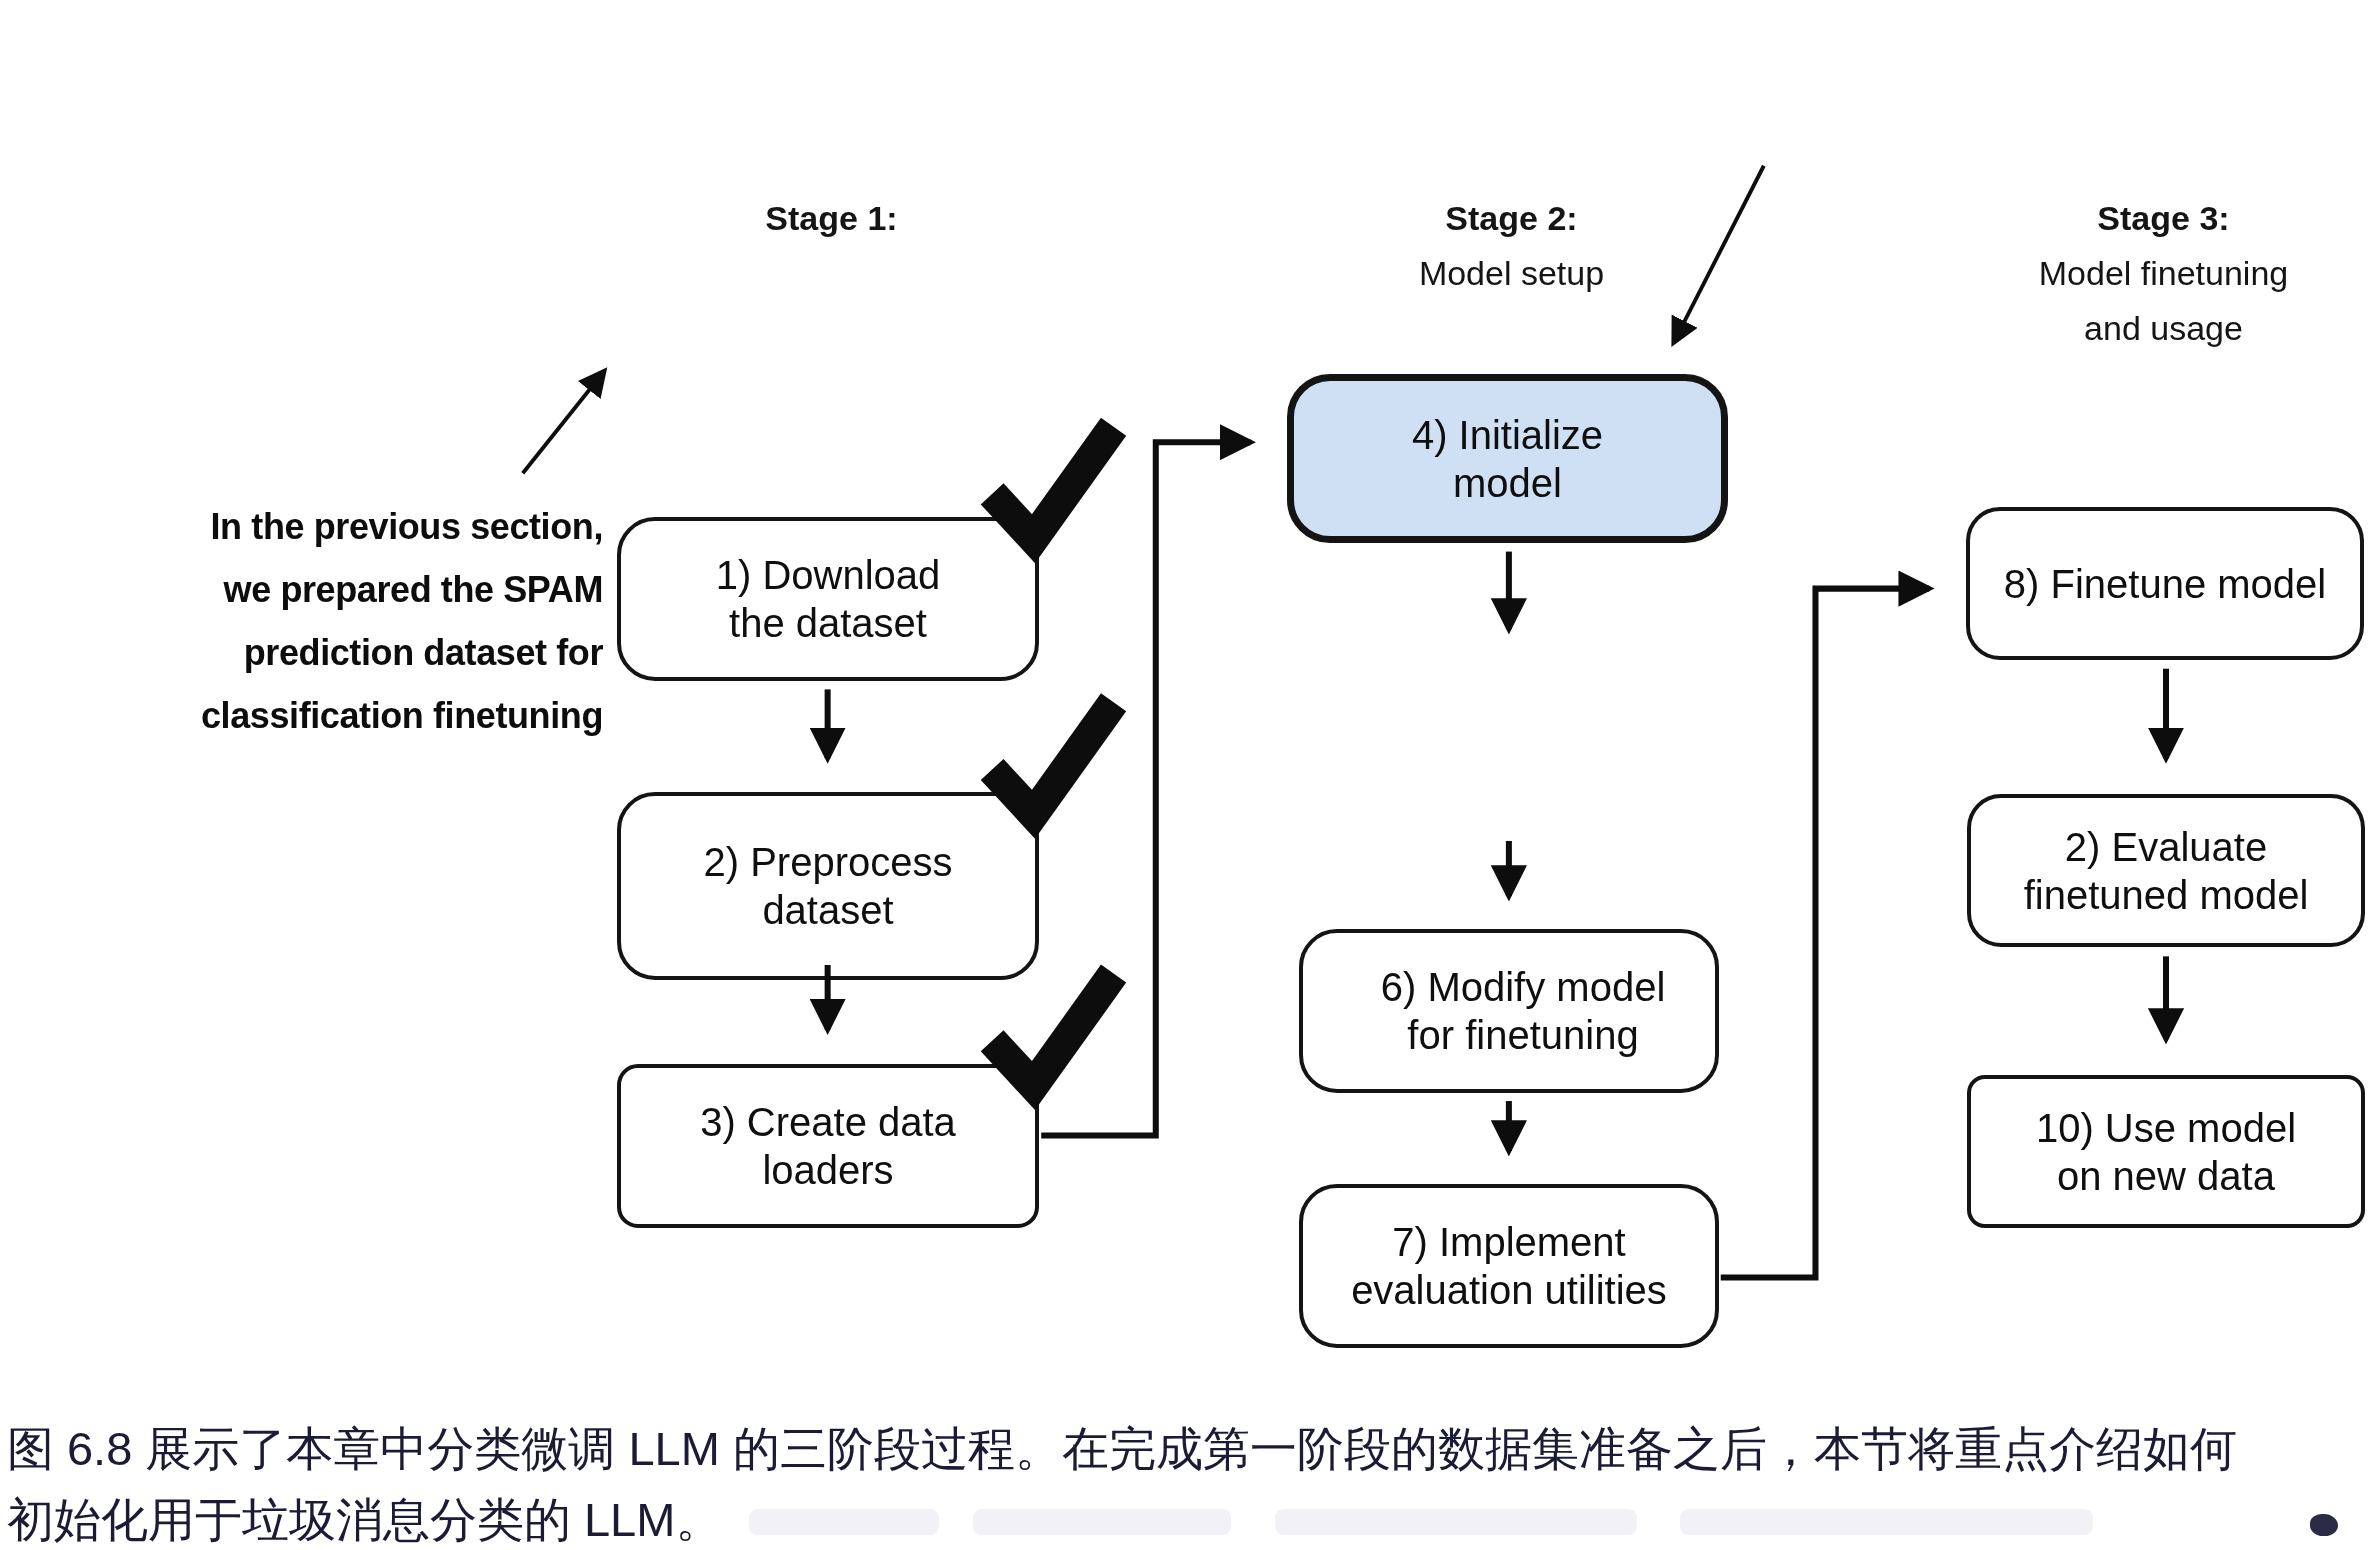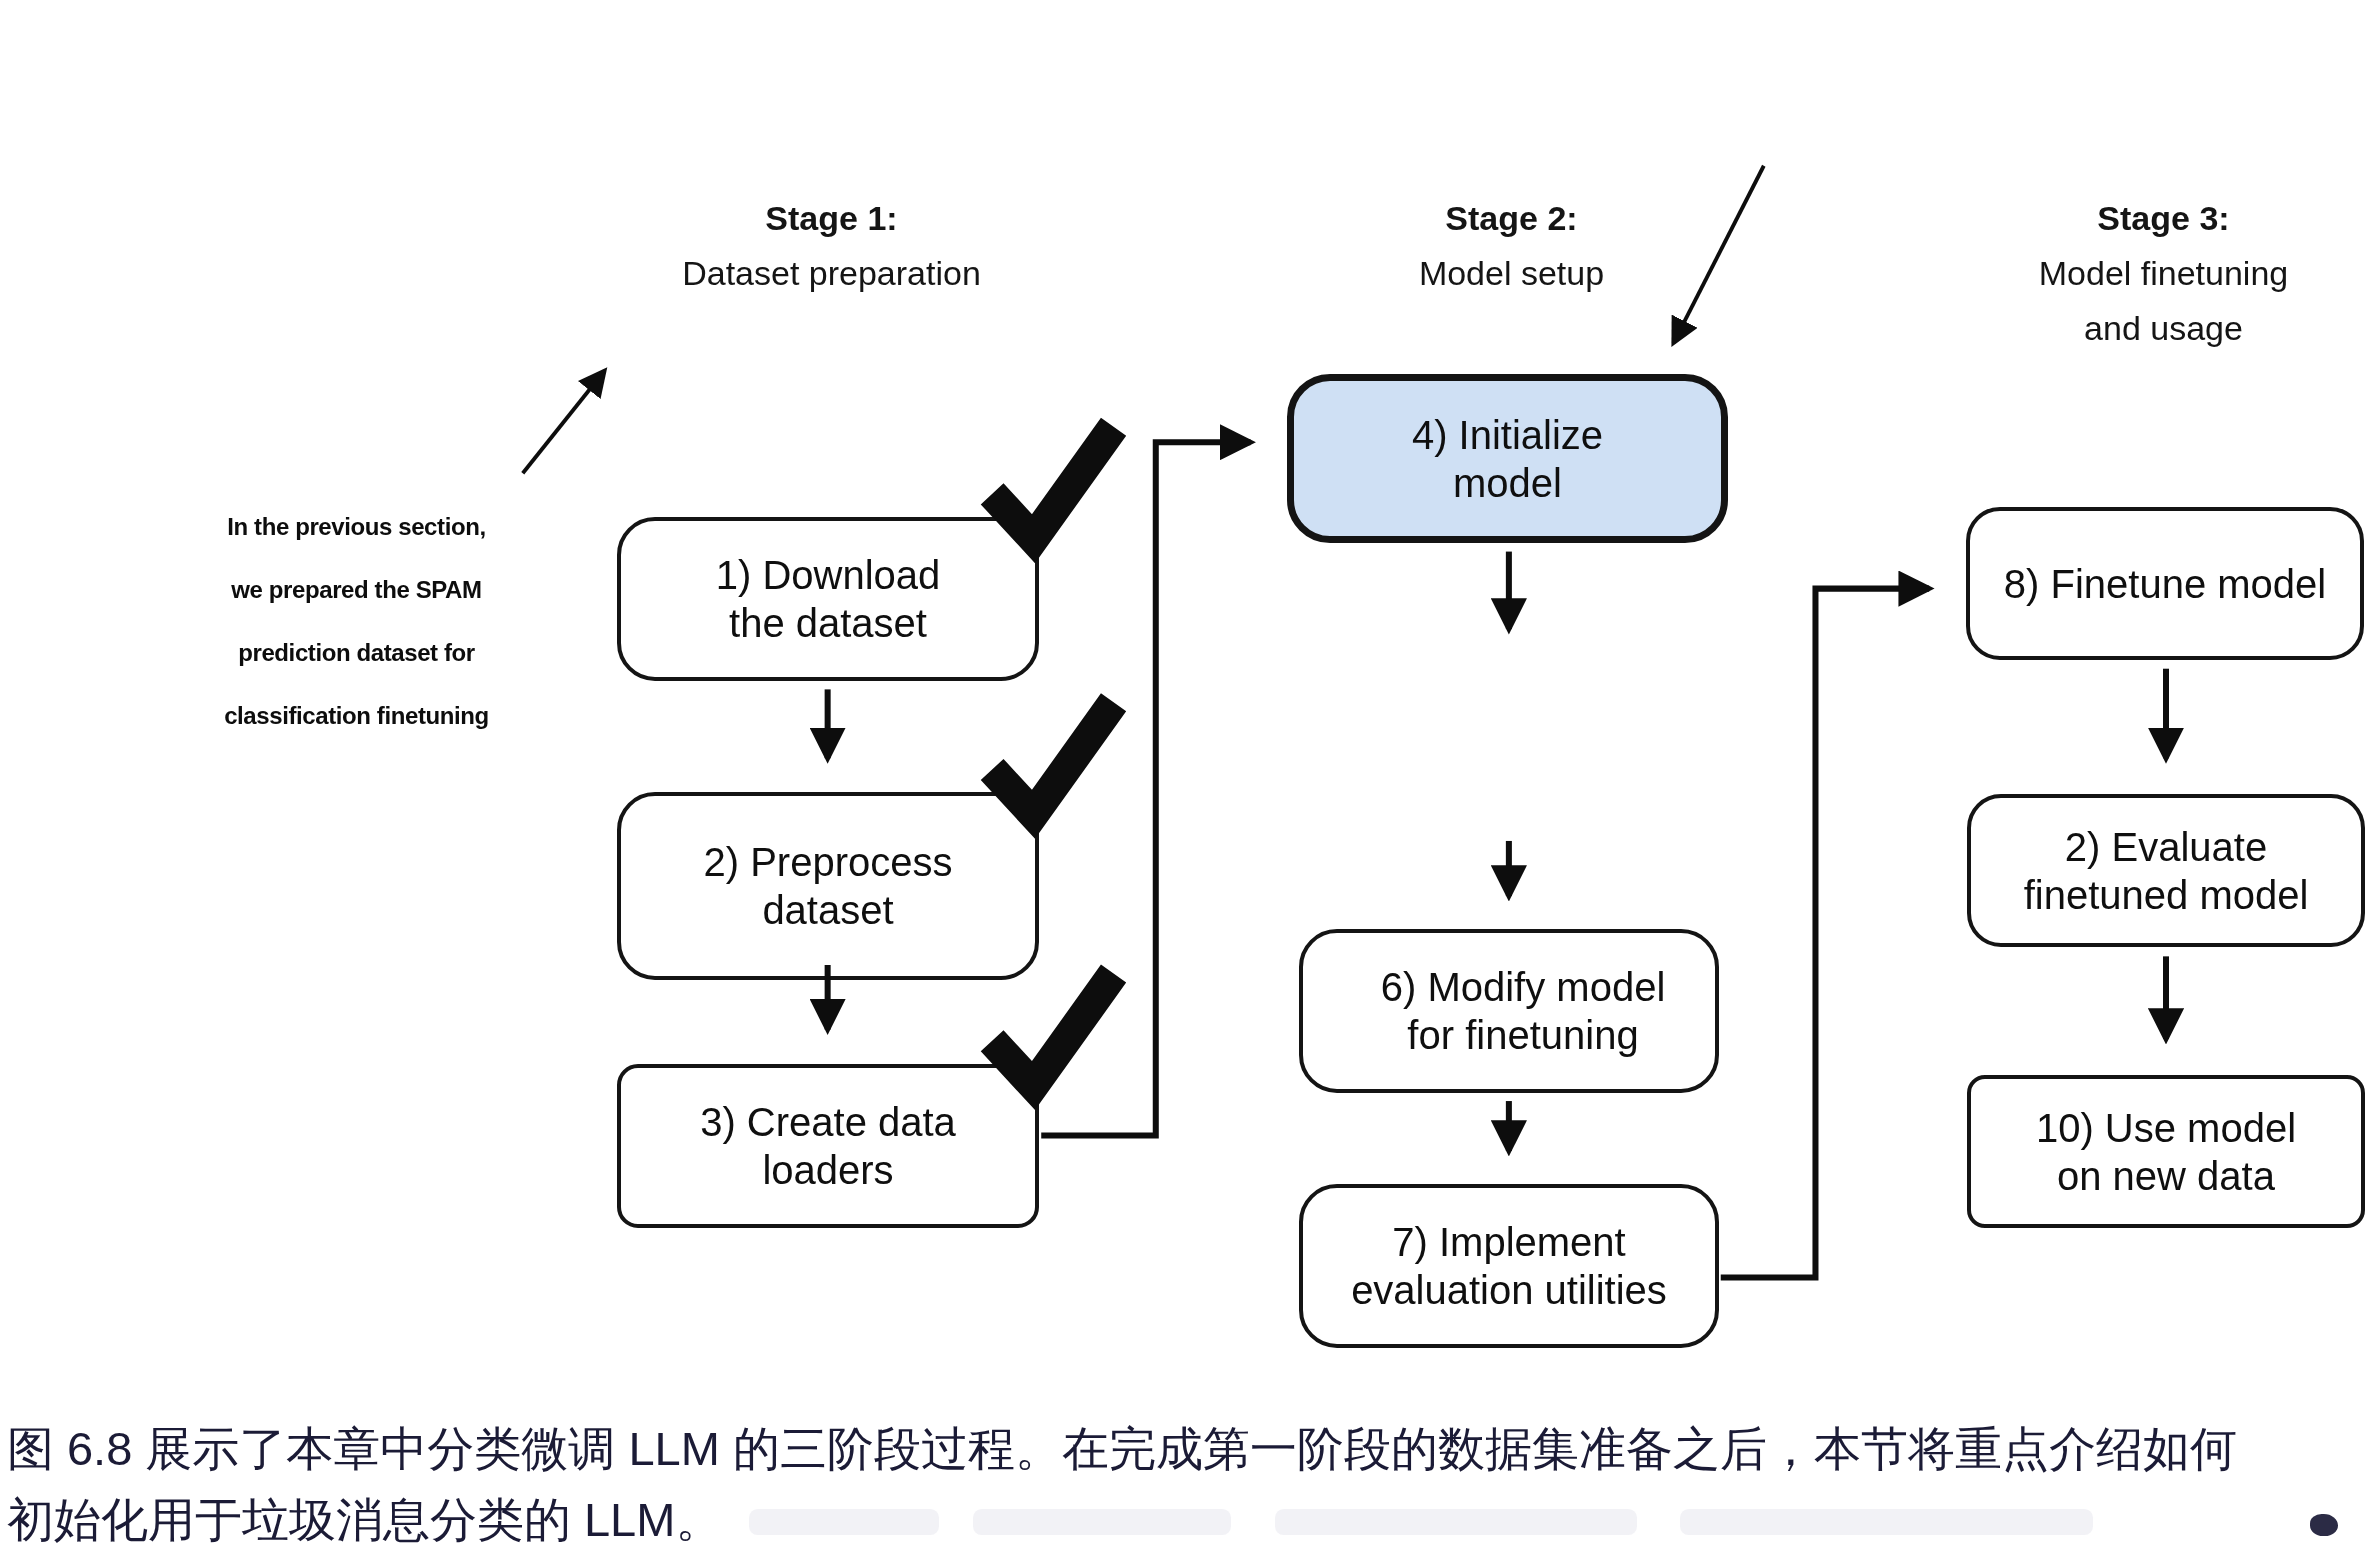--- a/index.html
+++ b/index.html
@@ -14,21 +14,21 @@
   .abs{position:absolute;}
   .pre{white-space:pre-line;}
   
   .note{
     font-weight:bold;
     text-align:center;
     letter-spacing:-0.4px;
     color:#0d0d0d;
   }
   .note-top{font-size:34px;line-height:64px;}
-  .note-left{font-size:24px;line-height:63px;}
+  .note-left{font-size:36px;line-height:63px;text-align:right;}
   
   .stage-header{text-align:center;font-size:34px;line-height:55px;color:#151515;}
   .stage-header .t{font-weight:bold;display:block;}
   .stage-header .s{font-weight:normal;display:block;}
   
   .box{
     box-sizing:border-box;
     border:4.3px solid #141414;
     border-radius:38px;
     background:#ffffff;
@@ -61,21 +61,20 @@
 <div id="canvas">
 
 
   <div class="abs note note-left pre" style="left:110px;top:495px;width:493px;">In the previous section,
 we prepared the SPAM
 prediction dataset for
 classification finetuning</div>
 
   <div class="abs stage-header" style="left:573px;top:191px;width:517px;">
     <span class="t">Stage 1:</span>
-    <span class="s pre">Dataset preparation</span>
   </div>
   <div class="abs stage-header" style="left:1253px;top:191px;width:517px;">
     <span class="t">Stage 2:</span>
     <span class="s pre">Model setup</span>
   </div>
   <div class="abs stage-header" style="left:1905px;top:191px;width:517px;">
     <span class="t">Stage 3:</span>
     <span class="s pre">Model finetuning
 and usage</span>
   </div>

